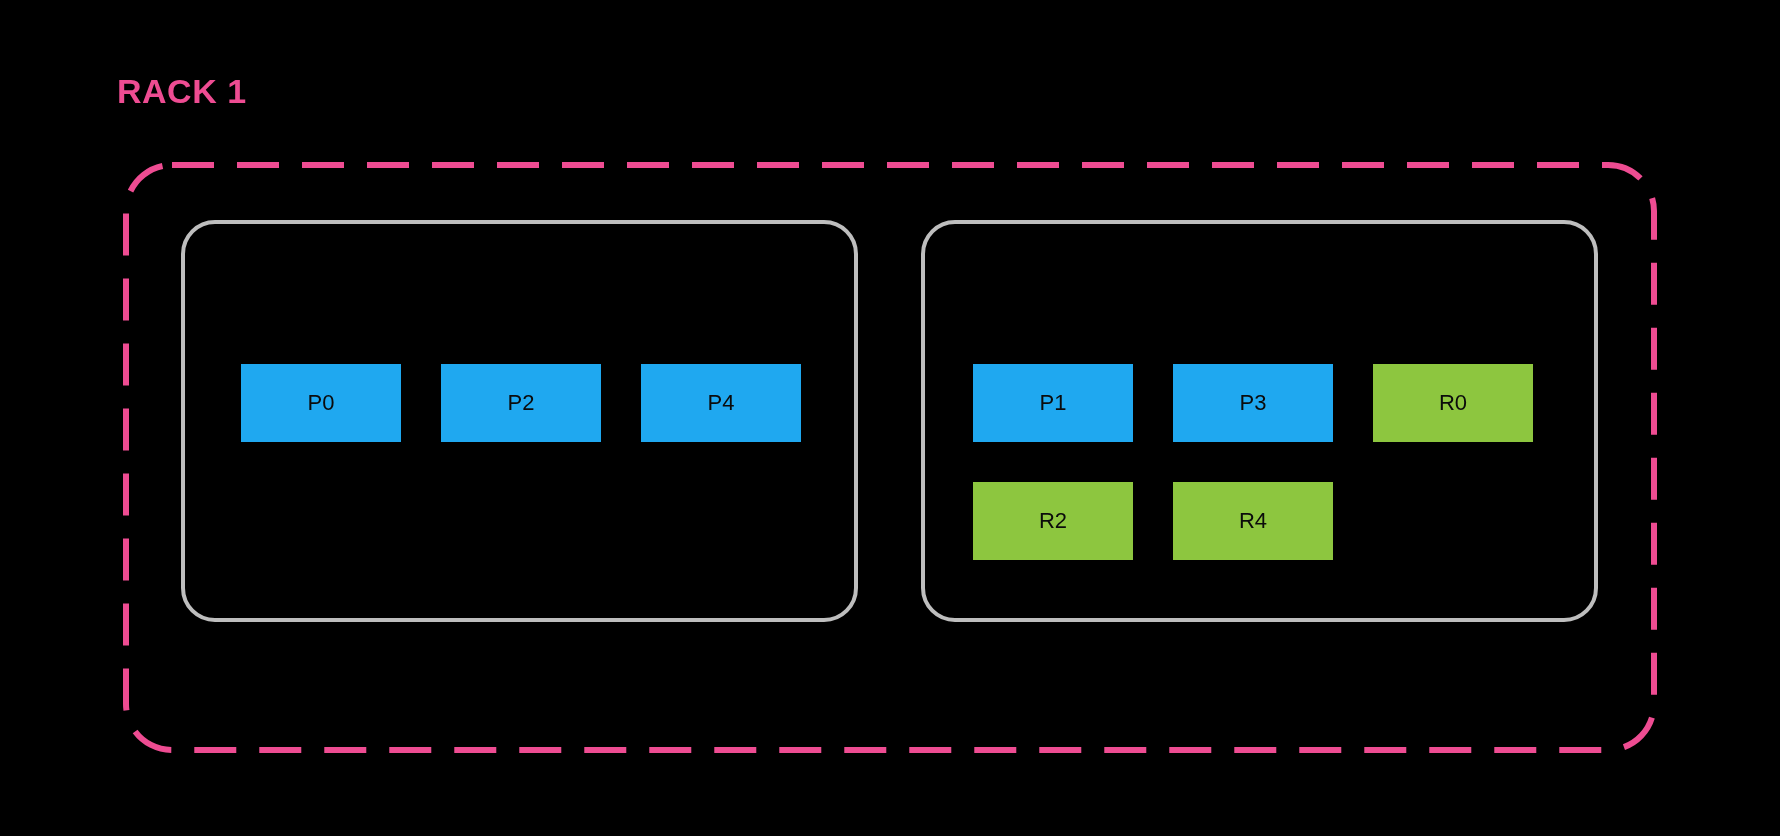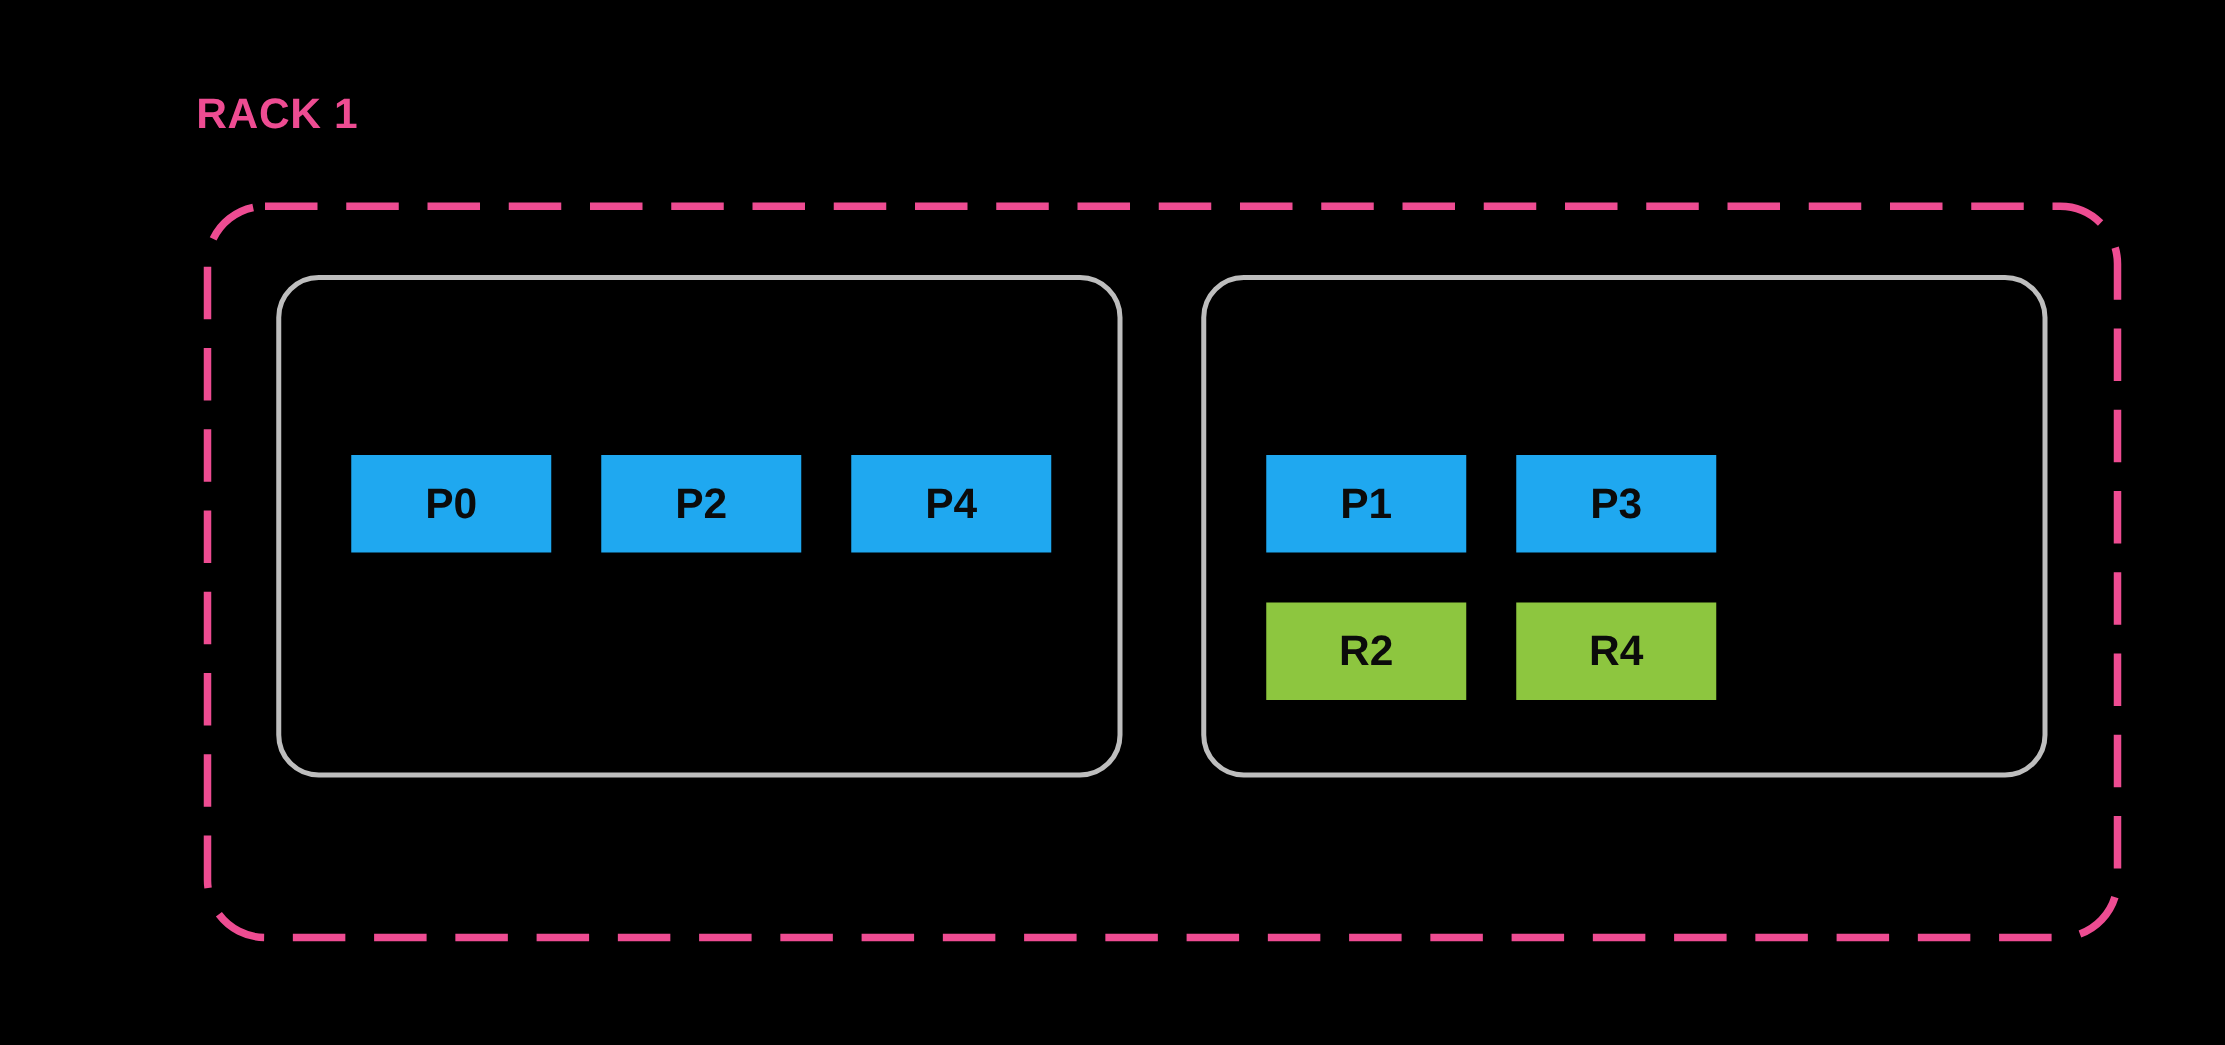--- a/index.html
+++ b/index.html
@@ -7,21 +7,20 @@
     padding: 0;
     background: #000000;
   }
   .stage {
     position: relative;
     width: 1660px;
     height: 836px;
     background: var(--background, #000);
     overflow: hidden;
     font-family: "Liberation Sans", "DejaVu Sans", sans-serif;
-    margin-left: 40px;
   }
   .rack-label {
     position: absolute;
     left: 117px;
     top: 72px;
     font-size: 34px;
     font-weight: 700;
     letter-spacing: 0.5px;
     color: var(--rack-pink, #EE4C92);
   }
@@ -55,22 +54,22 @@
     display: flex;
     gap: 40px;
     margin-bottom: 40px;
   }
   .chip {
     width: 160px;
     height: 78px;
     display: flex;
     align-items: center;
     justify-content: center;
-    font-size: 34px;
-    font-weight: 700;
+    font-size: 22px;
+    font-weight: 400;
     color: var(--label-black, #0B0B0B);
   }
   .chip[data-type="primary"] { background: var(--primary-blue, #1FA8F0); }
   .chip[data-type="replica"] { background: var(--replica-green, #8DC63F); }
 </style>
 </head>
 <body>
 
 <div class="stage">
 
@@ -87,20 +86,21 @@
       <div class="chip" data-type="primary">P4</div>
     </div>
     <div class="chip-row">
     </div>
   </div>
 
   <div class="node node-right">
     <div class="chip-row">
       <div class="chip" data-type="primary">P1</div>
       <div class="chip" data-type="primary">P3</div>
+      <div class="chip" data-type="replica">R0</div>
     </div>
     <div class="chip-row">
       <div class="chip" data-type="replica">R2</div>
       <div class="chip" data-type="replica">R4</div>
     </div>
   </div>
 
 </div>
 
 </body></html>

